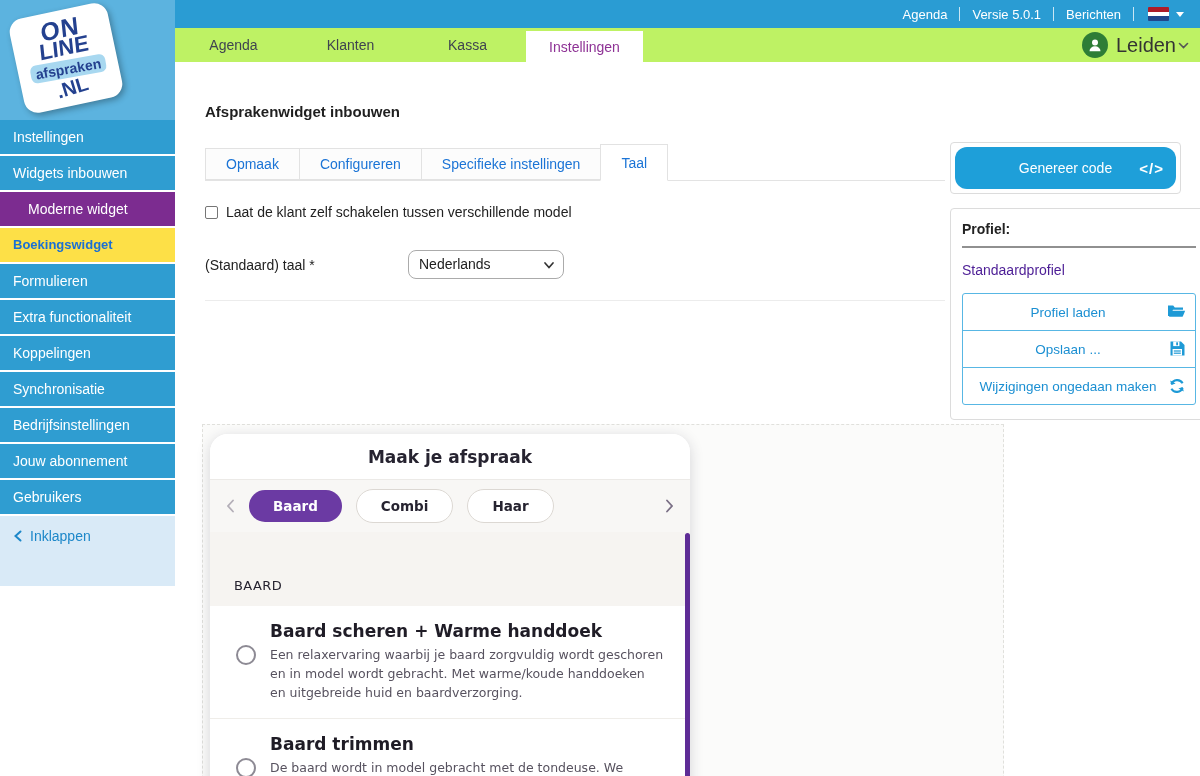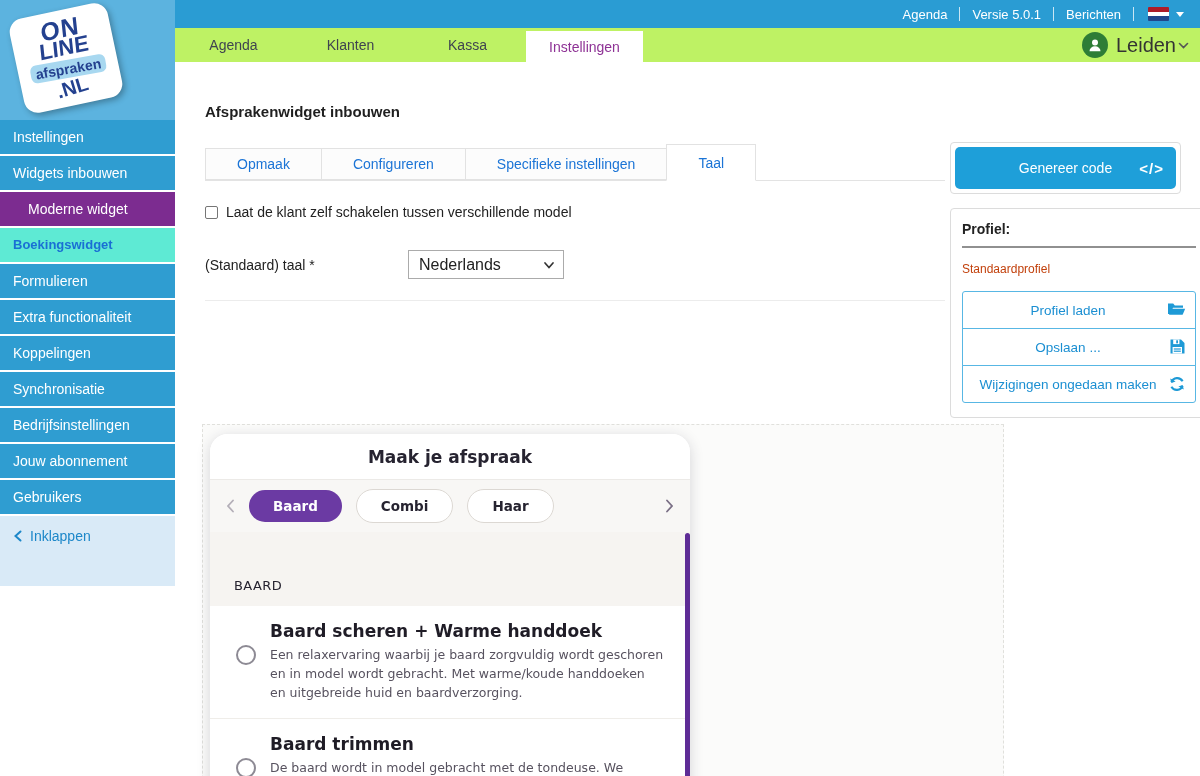--- a/index.html
+++ b/index.html
@@ -47,64 +47,64 @@
   .logo-w3 { font-size:14px; background:#A8D8F0; border-radius:6px; padding:2px 5px;
              margin-top:1px; display:inline-block; transform:rotate(2deg); }
   .logo-w4 { font-size:20px; margin-top:0; transform:rotate(-5deg); }
 
   
   .sidebar { position:absolute; left:0; top:120px; width:175px; z-index:5; }
   .side-item { height:34px; line-height:34px; margin-bottom:2px; background:#2F9DD1;
                color:#fff; font-size:14px; padding-left:13px; cursor:pointer;
                white-space:nowrap; overflow:hidden; }
   .side-item.active { background:#7C2C90;padding-left:28px; }
-  .side-item.sub-active { background:#5eead4; color:#1A6FD4; font-weight:bold; font-size:13px; }
+  .side-item.sub-active { background:#fde047; color:#1A6FD4; font-weight:bold; font-size:13px; }
   .side-footer { height:70px; background:#D9EAF7; padding:12px 13px; }
   .collapse-link { display:flex; align-items:center; gap:7px; color:#1C87C9;
                    font-size:14px; cursor:pointer; }
 
   
   .page-title { position:absolute; left:205px; top:103px; font-size:15px;
                 font-weight:bold; color:#1F1F1F; }
   .tabs { position:absolute; left:205px; top:144px; width:740px; height:37px;
           display:flex; align-items:flex-end; border-bottom:1px solid #E3E3E3; }
-  .tab { height:32px; line-height:31px; padding:0 31px; border:1px solid #E2E2E2;
+  .tab { height:32px; line-height:31px; padding:0 20px; border:1px solid #E2E2E2;
          background:#FCFCFC; color:#1B74D6; font-size:14px; margin-right:-1px;
          cursor:pointer; white-space:nowrap; }
   .tab.active { height:37px; line-height:36px; background:#fff;
                 border-bottom:1px solid #fff; margin-bottom:-1px; }
 
   .checkbox-row { position:absolute; left:205px; top:204px; display:flex;
                   align-items:center; gap:8px; }
   .checkbox { width:13px; height:13px; border:1px solid #767676; border-radius:2px;
               background:#fff; cursor:pointer; }
   .checkbox-label { font-size:14px; color:#222; }
 
   .lang-row { position:absolute; left:205px; top:250px; display:flex; align-items:center; }
   .lang-label { width:203px; font-size:14px; color:#222; }
   .select-box { position:relative; width:156px; height:29px; border:1px solid #ABABAB;
-                border-radius:0; background:#fff; font-size:16px; color:#222;
+                border-radius:8px; background:#fff; font-size:14px; color:#222;
                 line-height:27px; padding-left:10px; cursor:pointer; }
   .select-caret { position:absolute; right:8px; top:8px; }
 
   .form-divider { position:absolute; left:205px; top:300px; width:740px; height:1px;
                   background:#ECECEC; }
 
   
   .card { position:absolute; background:#fff; border:1px solid #DCDCDC; border-radius:4px; }
   .card-generate { left:950px; top:142px; width:231px; height:52px; padding:4px; }
   .btn-generate { position:relative; width:100%; height:100%; background:#1E9FD9;
-                  border-radius:5px; color:#fff; font-size:14px; display:flex;
+                  border-radius:12px; color:#fff; font-size:14px; display:flex;
                   align-items:center; justify-content:center; cursor:pointer; }
   .code-glyph { position:absolute; right:12px; font-weight:bold; font-size:15px;
                 letter-spacing:1px; }
   .card-profile { left:950px; top:208px; width:258px; padding:12px 11px 14px; }
   .profile-title { font-size:14px; font-weight:bold; color:#222; }
   .profile-rule { height:2px; background:#909090; margin-top:9px; }
-  .profile-current { font-size:12px; color:#c2410c; margin-top:14px; }
+  .profile-current { font-size:14px; color:#4c1d95; margin-top:14px; }
   .profile-actions { margin-top:15px; }
   .profile-btn { position:relative; width:100%; height:38px; background:#fff;
                  border:1px solid #58B7E4; color:#1B8FD2; font-size:13.5px;
                  display:flex; align-items:center; justify-content:center;
                  margin-top:-1px; cursor:pointer; padding:0 28px 0 6px; }
   .profile-btn:first-child { margin-top:0; border-radius:3px 3px 0 0; }
   .profile-btn:last-child { border-radius:0 0 3px 3px; }
   .profile-btn .icon { position:absolute; right:9px; top:9px; }
 
   

